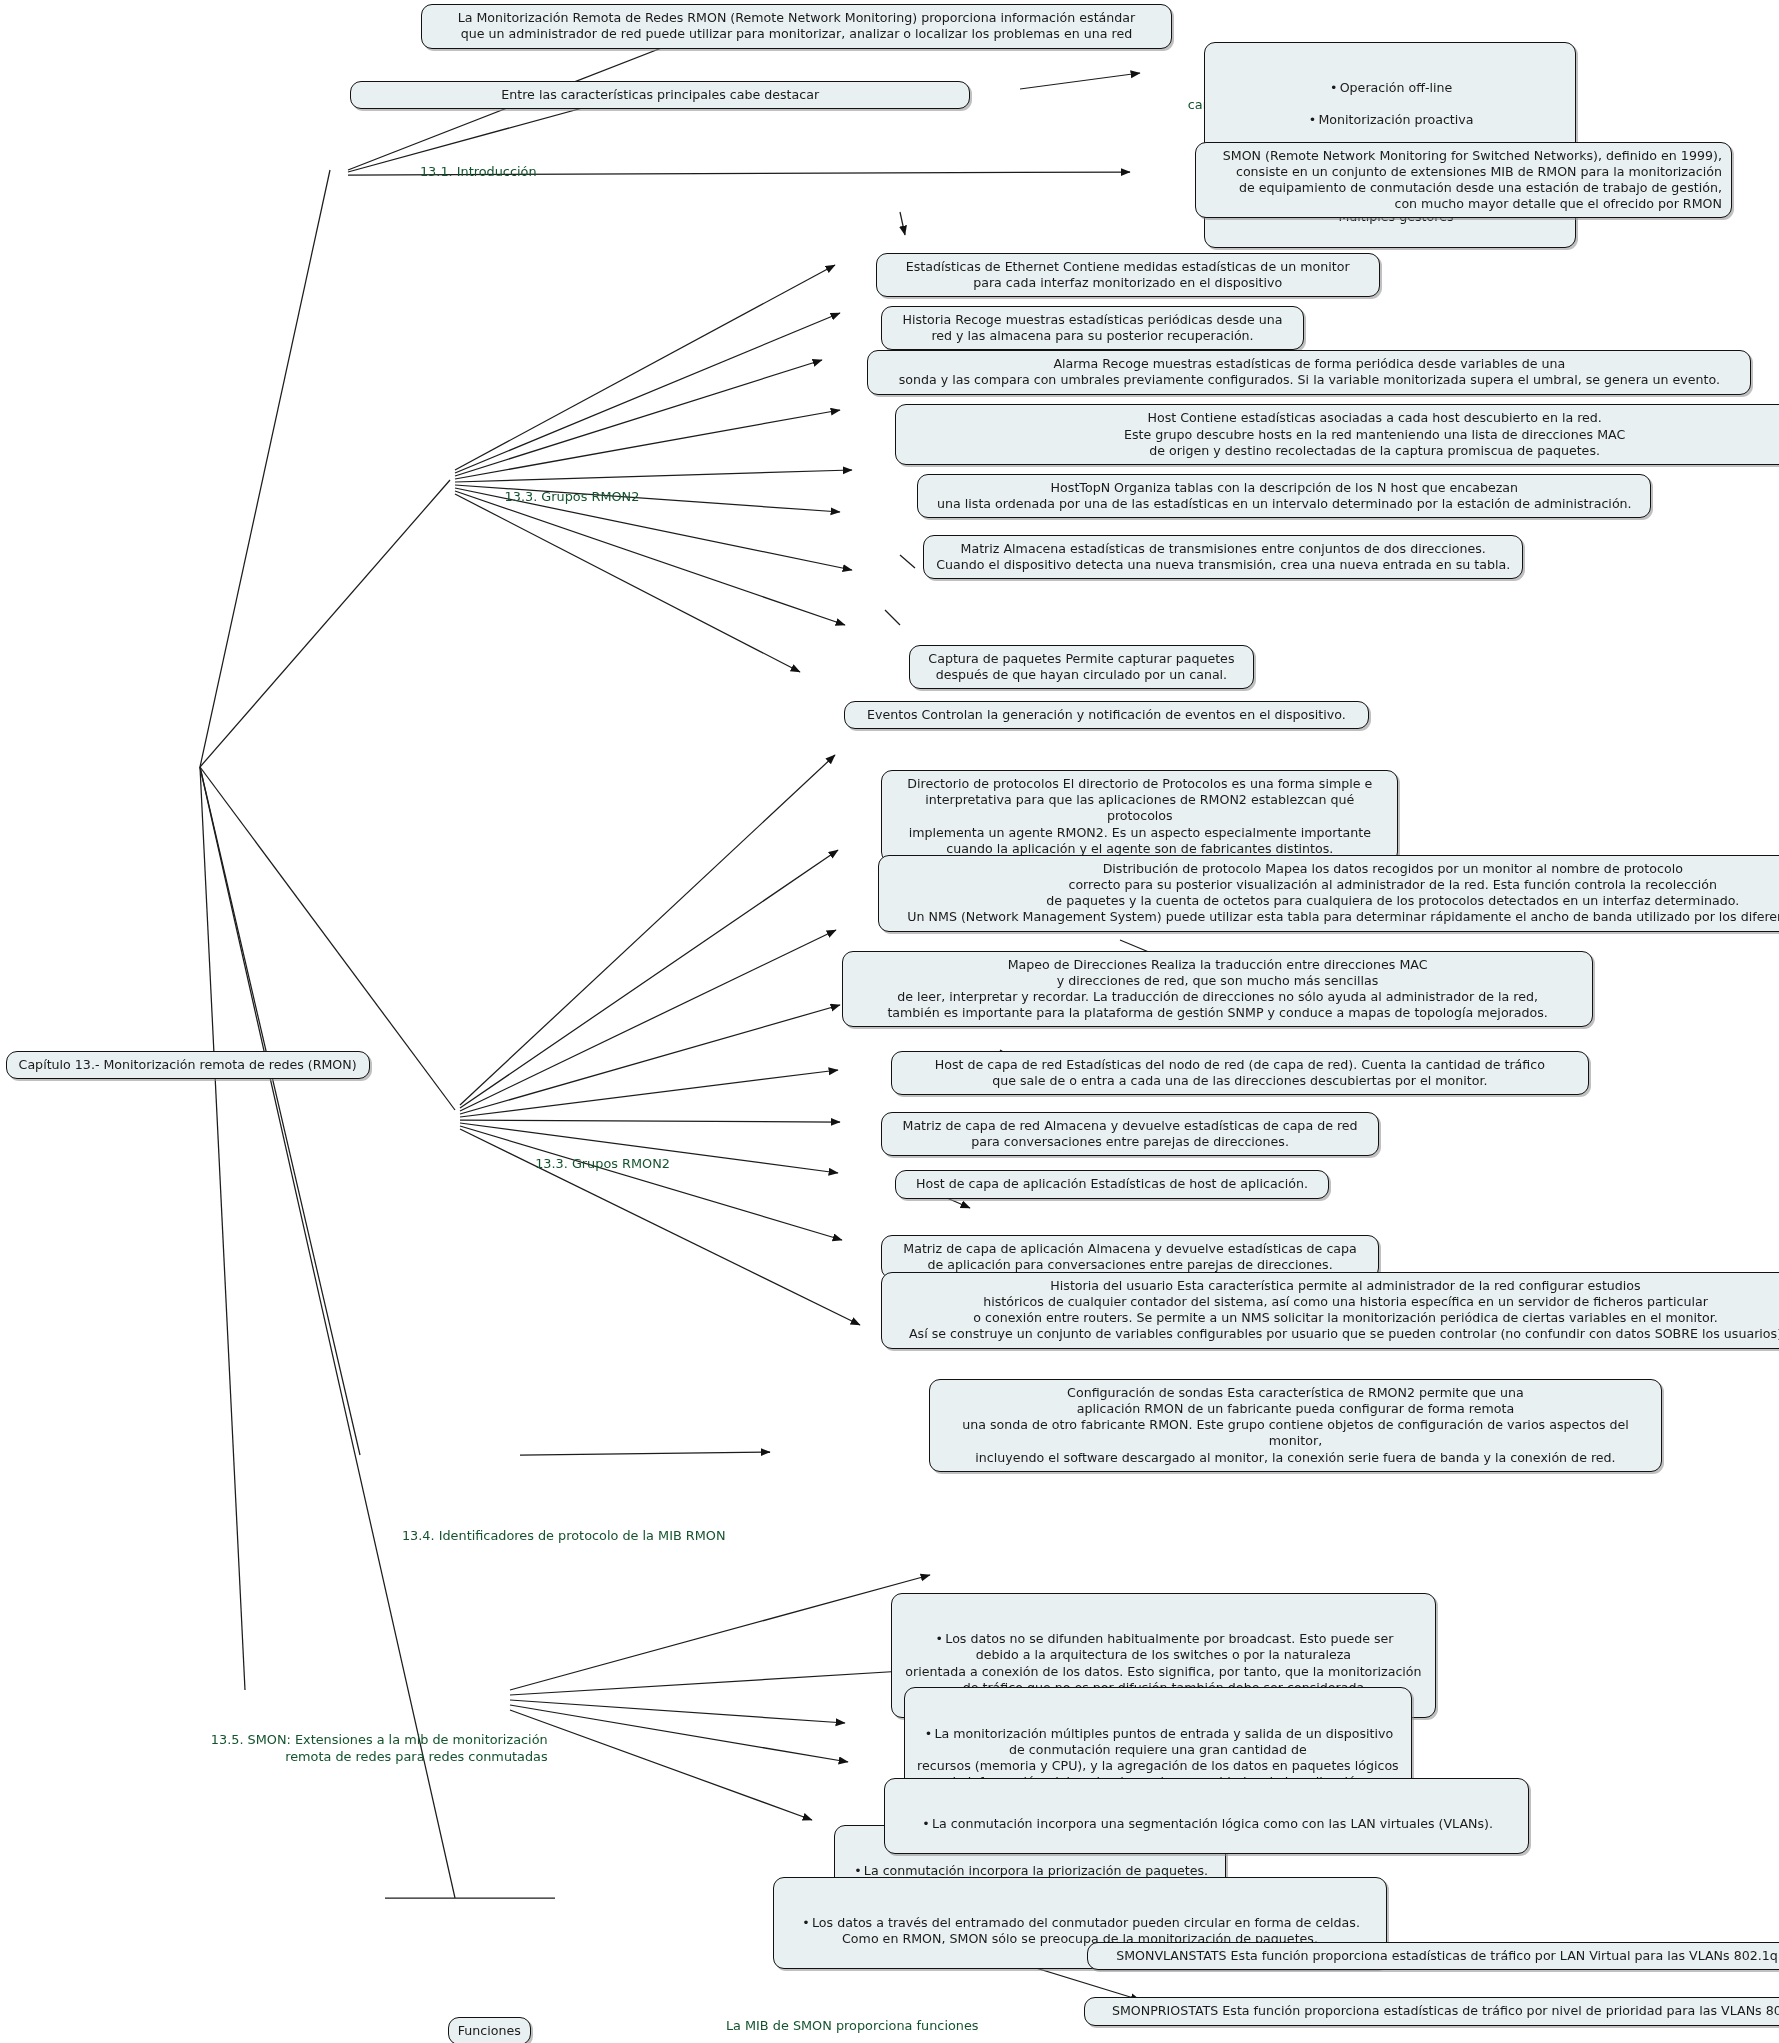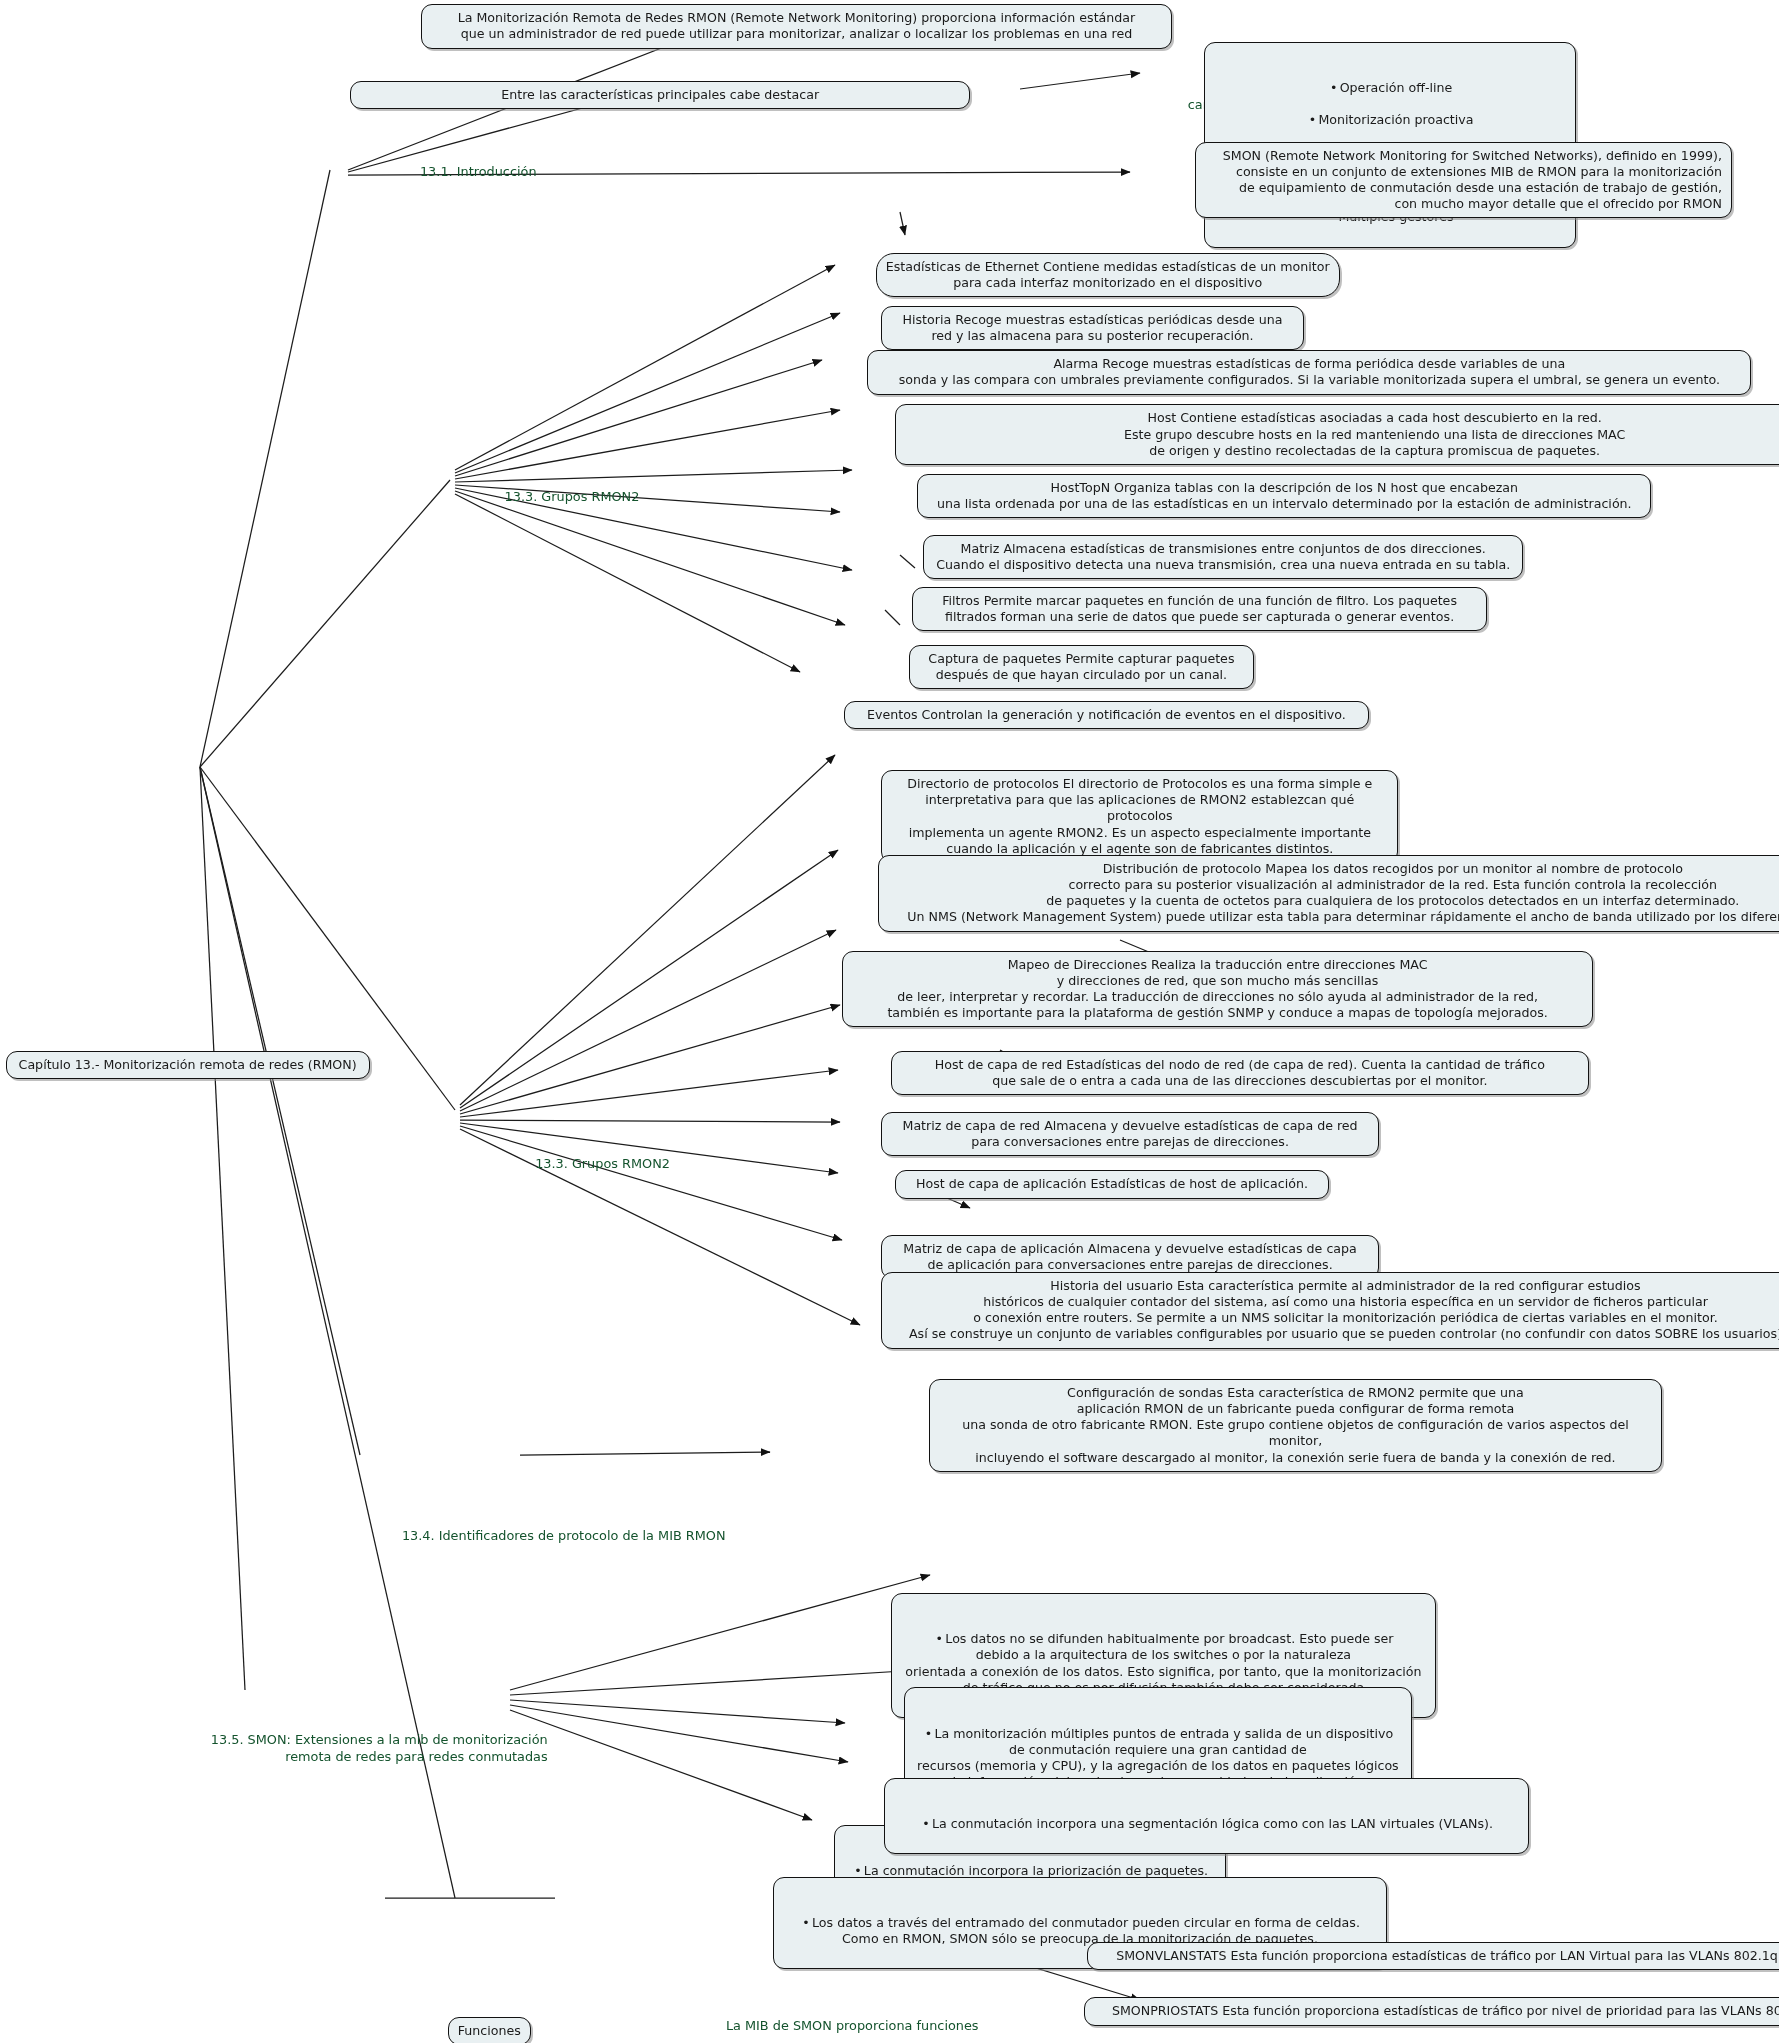--- a/index.html
+++ b/index.html
@@ -157,41 +157,39 @@
     </span>
   </div>
 
   <div class="node" style="left: 1195.4px; top: 141.78px; width: 536.54px; font-size: 12.648px; text-align: right;">SMON (Remote Network Monitoring for Switched Networks), definido en 1999),
 consiste en un conjunto de extensiones MIB de RMON para la monitorización
 de equipamiento de conmutación desde una estación de trabajo de gestión,
 con mucho mayor detalle que el ofrecido por RMON</div>
 
   <div class="plain" style="left: 458.7px; top: 489.28px; width: 180.7px; font-size: 12.852px;">13.3. Grupos RMON2</div>
 
-  <div class="node" style="left: 875.7px; top: 252.98px; width: 464px; font-size: 12.648px; border-radius: 18px;">Estadísticas de Ethernet    Contiene medidas estadísticas de un monitor
+  <div class="node" style="left: 875.7px; top: 252.98px; width: 504px; font-size: 12.648px;">Estadísticas de Ethernet    Contiene medidas estadísticas de un monitor
 para cada interfaz monitorizado en el dispositivo</div>
 
   <div class="node" style="left: 881.26px; top: 305.8px; width: 422.56px; font-size: 12.648px;">Historia    Recoge muestras estadísticas periódicas desde una
 red y las almacena para su posterior recuperación.</div>
 
   <div class="node" style="left: 867.36px; top: 350.28px; width: 884.04px; font-size: 12.648px;">Alarma    Recoge muestras estadísticas de forma periódica desde variables de una
 sonda y las compara con umbrales previamente configurados. Si la variable monitorizada supera el umbral, se genera un evento.</div>
 
   <div class="node" style="left: 895.16px; top: 404.49px; width: 959px; font-size: 12.648px;">Host    Contiene estadísticas asociadas a cada host descubierto en la red.
 Este grupo descubre hosts en la red manteniendo una lista de direcciones MAC
 de origen y destino recolectadas de la captura promiscua de paquetes.</div>
 
   <div class="node" style="left: 917.4px; top: 473.99px; width: 733.92px; font-size: 12.648px;">HostTopN    Organiza tablas con la descripción de los N host que encabezan
 una lista ordenada por una de las estadísticas en un intervalo determinado por la estación de administración.</div>
 
   <div class="node" style="left: 922.96px; top: 535.15px; width: 600.48px; font-size: 12.648px;">Matriz    Almacena estadísticas de transmisiones entre conjuntos de dos direcciones.
 Cuando el dispositivo detecta una nueva transmisión, crea una nueva entrada en su tabla.</div>
 
-  <div class="node" style="left: 911.84px; top: 586.58px; width: 575.46px; font-size: 12.648px;">Filtros    Permite marcar paquetes en función de una función de filtro. Los paquetes
-filtrados forman una serie de datos que puede ser capturada o generar eventos.</div>
 
   <div class="node" style="left: 909.06px; top: 644.96px; width: 344.72px; font-size: 12.648px;">Captura de paquetes    Permite capturar paquetes
 después de que hayan circulado por un canal.</div>
 
   <div class="node" style="left: 843.73px; top: 700.56px; width: 525.42px; font-size: 12.648px;">Eventos    Controlan la generación y notificación de eventos en el dispositivo.</div>
 
   <div class="plain" style="left: 489.28px; top: 1156.48px; width: 180.7px; font-size: 12.852px;">13.3. Grupos RMON2</div>
 
   <div class="node" style="left: 881.26px; top: 770.06px; width: 517.08px; font-size: 12.648px;">Directorio de protocolos    El directorio de Protocolos es una forma simple e
 interpretativa para que las aplicaciones de RMON2 establezcan qué protocolos

